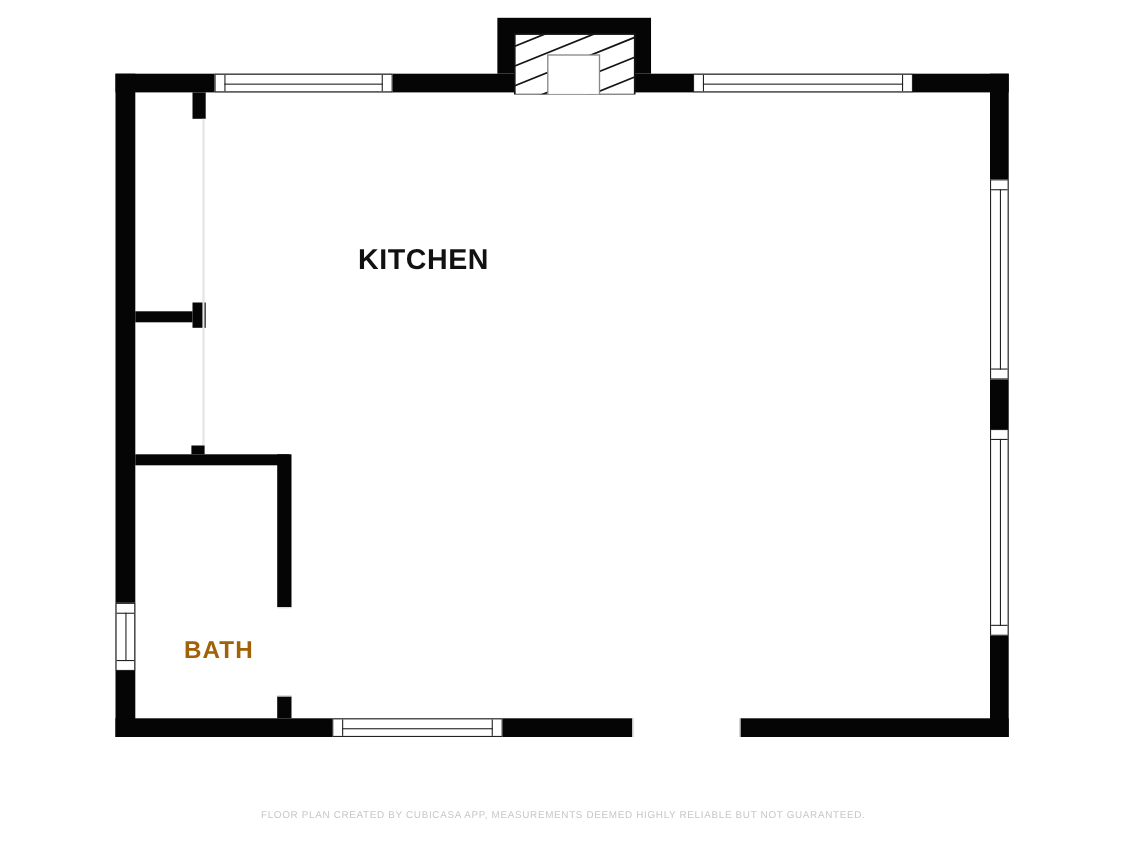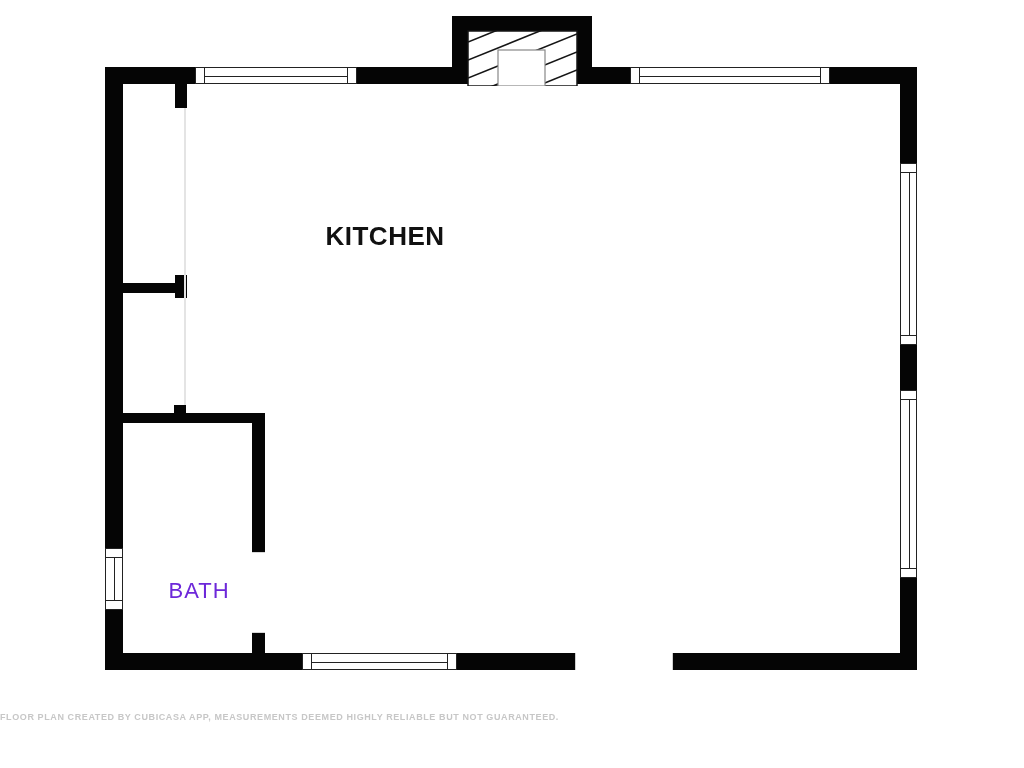--- a/index.html
+++ b/index.html
@@ -20,25 +20,25 @@
   .gap{position:absolute;background:#ffffff;}
   .gap-h{border-left:1px solid #cfcfcf;border-right:1px solid #cfcfcf;box-sizing:border-box;}
   .gap-v{border-top:1px solid #d8d8d8;border-bottom:1px solid #d8d8d8;box-sizing:border-box;}
   .divider{position:absolute;background:#e4e4e4;}
   .room-label{
     position:absolute;transform:translate(-50%,-50%);
     font-size:26px;font-weight:bold;color:#111;letter-spacing:0.5px;white-space:nowrap;
   }
   .bath-label{
     position:absolute;transform:translate(-50%,-50%);
-    font-size:22px;font-weight:400;color:#6d28d9;letter-spacing:1px;white-space:nowrap;
+    font-size:22px;font-weight:700;color:#a16207;letter-spacing:1px;white-space:nowrap;
   }
   .footer-note{
-    position:absolute;left:0;right:0;top:712px;
-    font-size:9px;color:#c7c7c7;letter-spacing:0.6px;font-weight:700;
+    position:absolute;left:0;right:0;top:736px;text-align:center;
+    font-size:9px;color:#c7c7c7;letter-spacing:0.6px;font-weight:400;
   }
   .chimney{position:absolute;left:452px;top:16px;}
 </style>
 </head>
 <body>
 
 <div class="plan">
 
   <div class="wall" style="left:105px;top:67px;width:812px;height:17px;"></div>
   <div class="wall" style="left:105px;top:67px;width:18px;height:603px;"></div>

